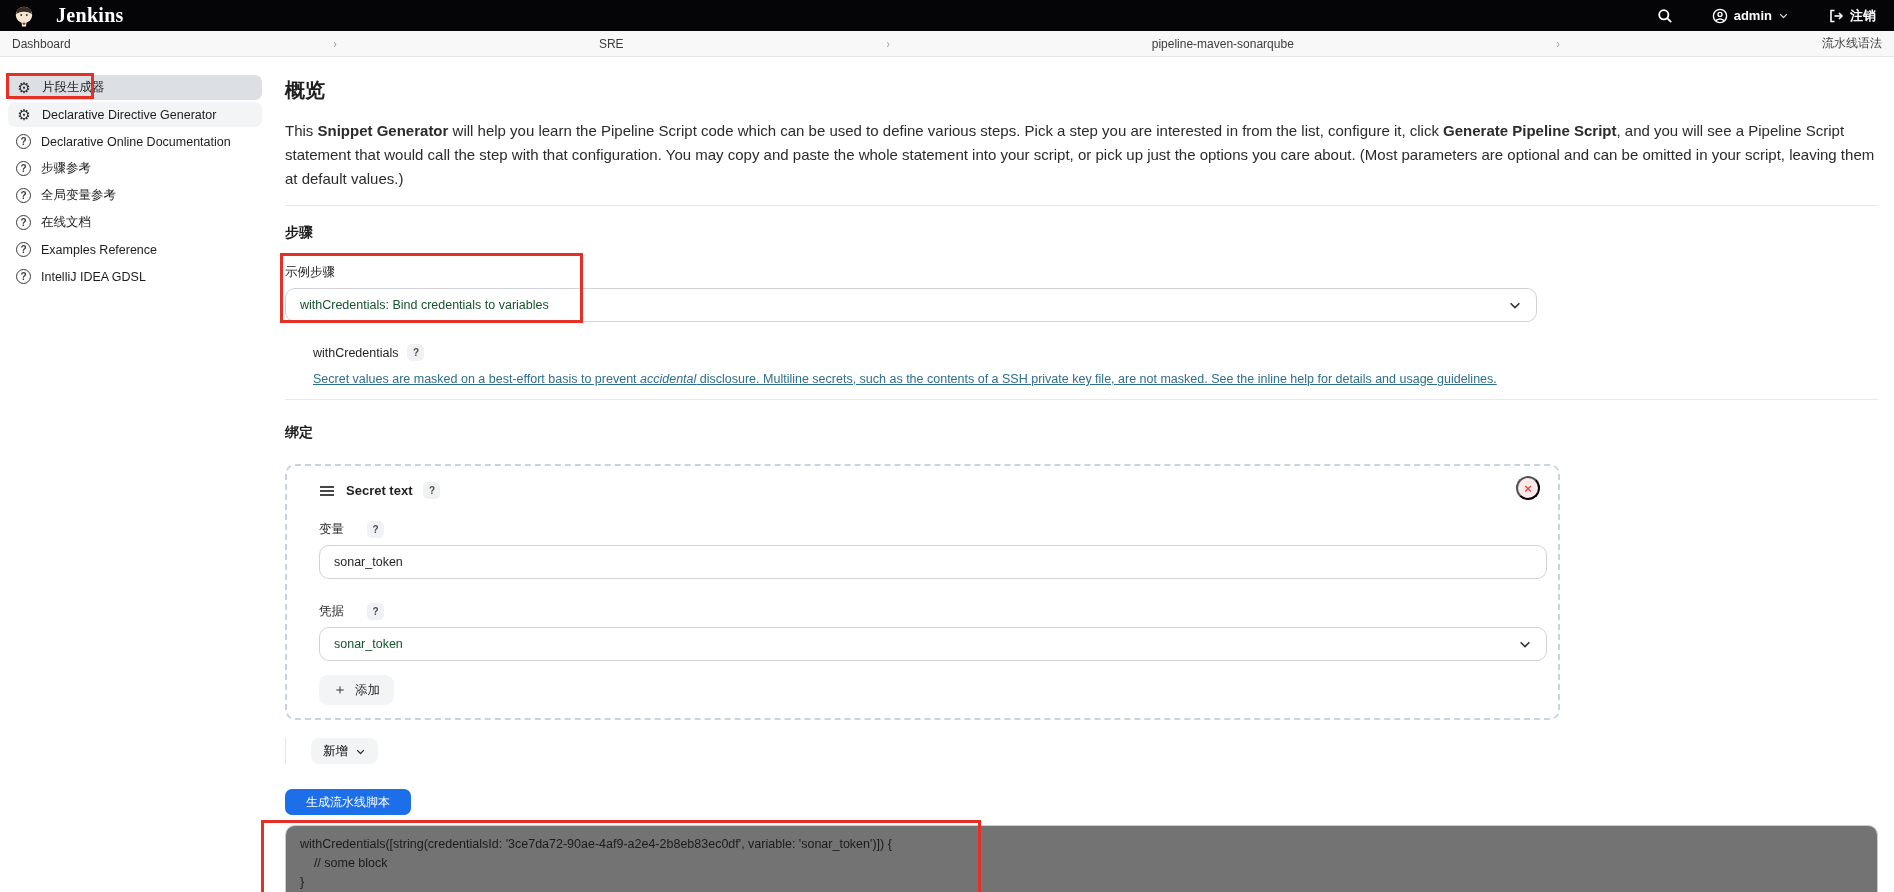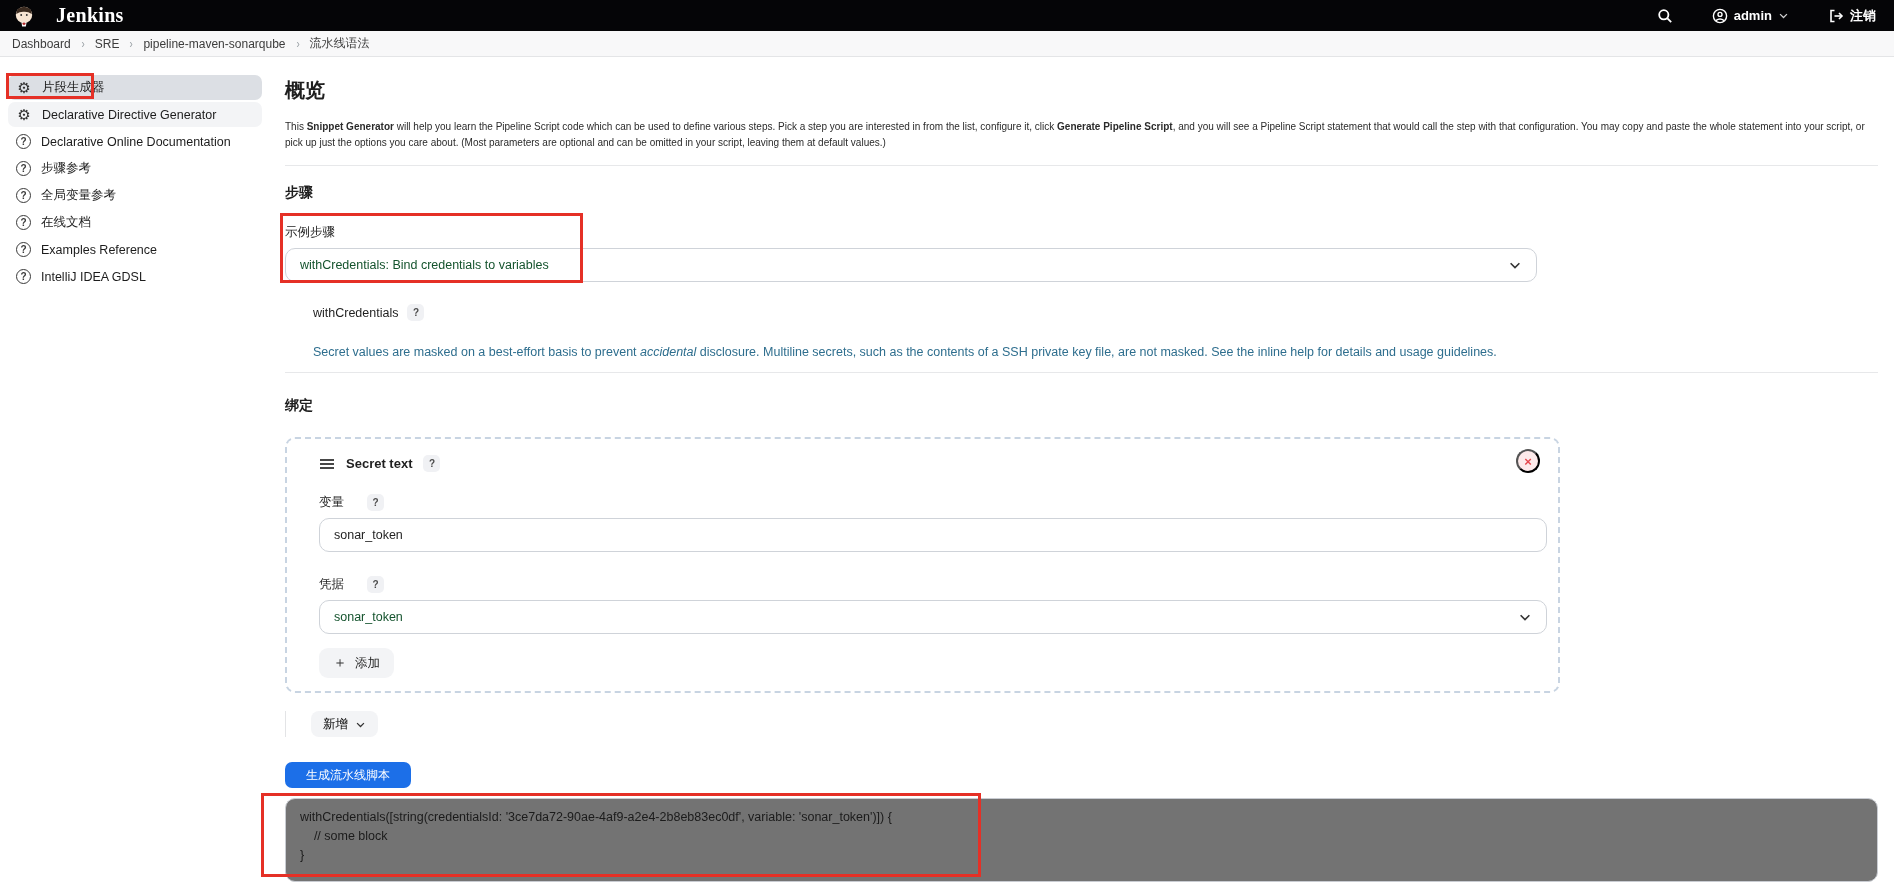--- a/index.html
+++ b/index.html
@@ -12,21 +12,21 @@
   .brand { display:flex; align-items:center; gap:20px; cursor:pointer; }
   .butler { width:24px; height:24px; }
   .brand-name { font-family:"Liberation Serif", serif; font-weight:bold; font-size:20px; letter-spacing:.3px; }
   .topbar-right { margin-left:auto; display:flex; align-items:center; gap:27px; }
   .tb-btn { display:flex; align-items:center; gap:6px; font-size:13px; font-weight:bold;
     color:#fff; cursor:pointer; padding:3px 6px; border-radius:6px; }
   .tb-icon { width:16px; height:16px; display:block; }
 
   
   .breadcrumb { height:26px; background:#f8f8f9; border-bottom:1px solid #e4e5e7;
-    display:flex; align-items:center; padding:0 12px; font-size:12px; color:#3c3c3c; gap:10px; }
+    display:flex; align-items:center; padding:0 12px; font-size:12px; color:#3c3c3c; gap:10px;justify-content:space-between; }
   .crumb { cursor:pointer; }
   .crumb-sep { color:#9aa0a6; font-size:12px; transform:scale(.8,1.1); }
 
   
   .layout { display:flex; height:835px; }
   .sidebar { width:270px; flex:0 0 270px; padding:18px 8px 0 8px; }
   .side-item { position:relative; display:flex; align-items:center; gap:10px; height:25px;
     margin-bottom:2px; padding:0 8px; border-radius:7px; font-size:12.5px; cursor:pointer; color:#1c1c1c; }
   .side-item.active { background:#dcdfe4; }
   .side-item.subtle { background:#f3f4f6; }
@@ -34,36 +34,36 @@
   .qcircle { width:15px; height:15px; border:1.4px solid #3a3a3a; border-radius:50%;
     font-size:10px; font-weight:bold; color:#3a3a3a; display:flex; align-items:center;
     justify-content:center; flex:0 0 15px; }
 
   
   .anno { position:absolute; border:3px solid #e53026; pointer-events:none; z-index:5; }
 
   
   .main { position:relative; flex:1; padding:20px 16px 0 15px; }
   h1.page-title { font-size:20px; font-weight:bold; margin-bottom:15px; }
-  .intro { font-size:10px; line-height:1.6; color:#2b2b2b; max-width:1595px; }
+  .intro { font-size:15px; line-height:1.6; color:#2b2b2b; max-width:1595px; }
   .divider { border:none; border-top:1px solid #e7e8ea; margin:14px 0 0 0; }
   .sec-h { font-size:14px; font-weight:bold; margin-top:18px; }
 
   .sample-wrap { position:relative; margin-top:22px; width:1252px; }
   .field-label { font-size:12.5px; color:#222; }
   .selectbox { margin-top:7px; height:34px; border:1px solid #cfd3d9; border-radius:10px;
     background:#fff; display:flex; align-items:center; padding:0 14px; font-size:12.5px;
     color:#14532d; cursor:pointer; }
   .selectbox .chev { margin-left:auto; }
   .chev { width:14px; height:14px; }
 
   .step-name-row { display:flex; align-items:center; gap:9px; margin-top:22px; margin-left:28px; font-size:12.5px; }
   .qpill { width:17px; height:17px; border-radius:5px; background:#f0f1f4; color:#4d4d4d;
     font-size:10px; font-weight:bold; display:flex; align-items:center; justify-content:center; cursor:pointer; }
-  .help-note { margin-top:24px; margin-left:28px; font-size:12.5px; color:#2e6e8e; max-width:1540px; }
+  .help-note { margin-top:11px; margin-left:28px; font-size:12.5px; color:#2e6e8e; max-width:1540px;text-decoration:underline; }
 
   
   .bind-card { position:relative; margin-top:22px; width:1275px; border:2px dashed #c8d4e2;
     border-radius:10px; padding:16px 15px 13px 32px; }
   .card-head { display:flex; align-items:center; gap:11px; font-size:13px; font-weight:bold; }
   .drag { width:16px; height:12px; cursor:grab; }
   .xbtn { position:absolute; top:10px; right:18px; width:24px; height:24px; border-radius:50%;
     background:#fdeaea; color:#e5484d; font-size:13px; font-weight:bold; display:flex;
     align-items:center; justify-content:center; cursor:pointer; }
   .inner-label { display:flex; align-items:center; gap:23px; font-size:12.5px; margin-top:22px; }

